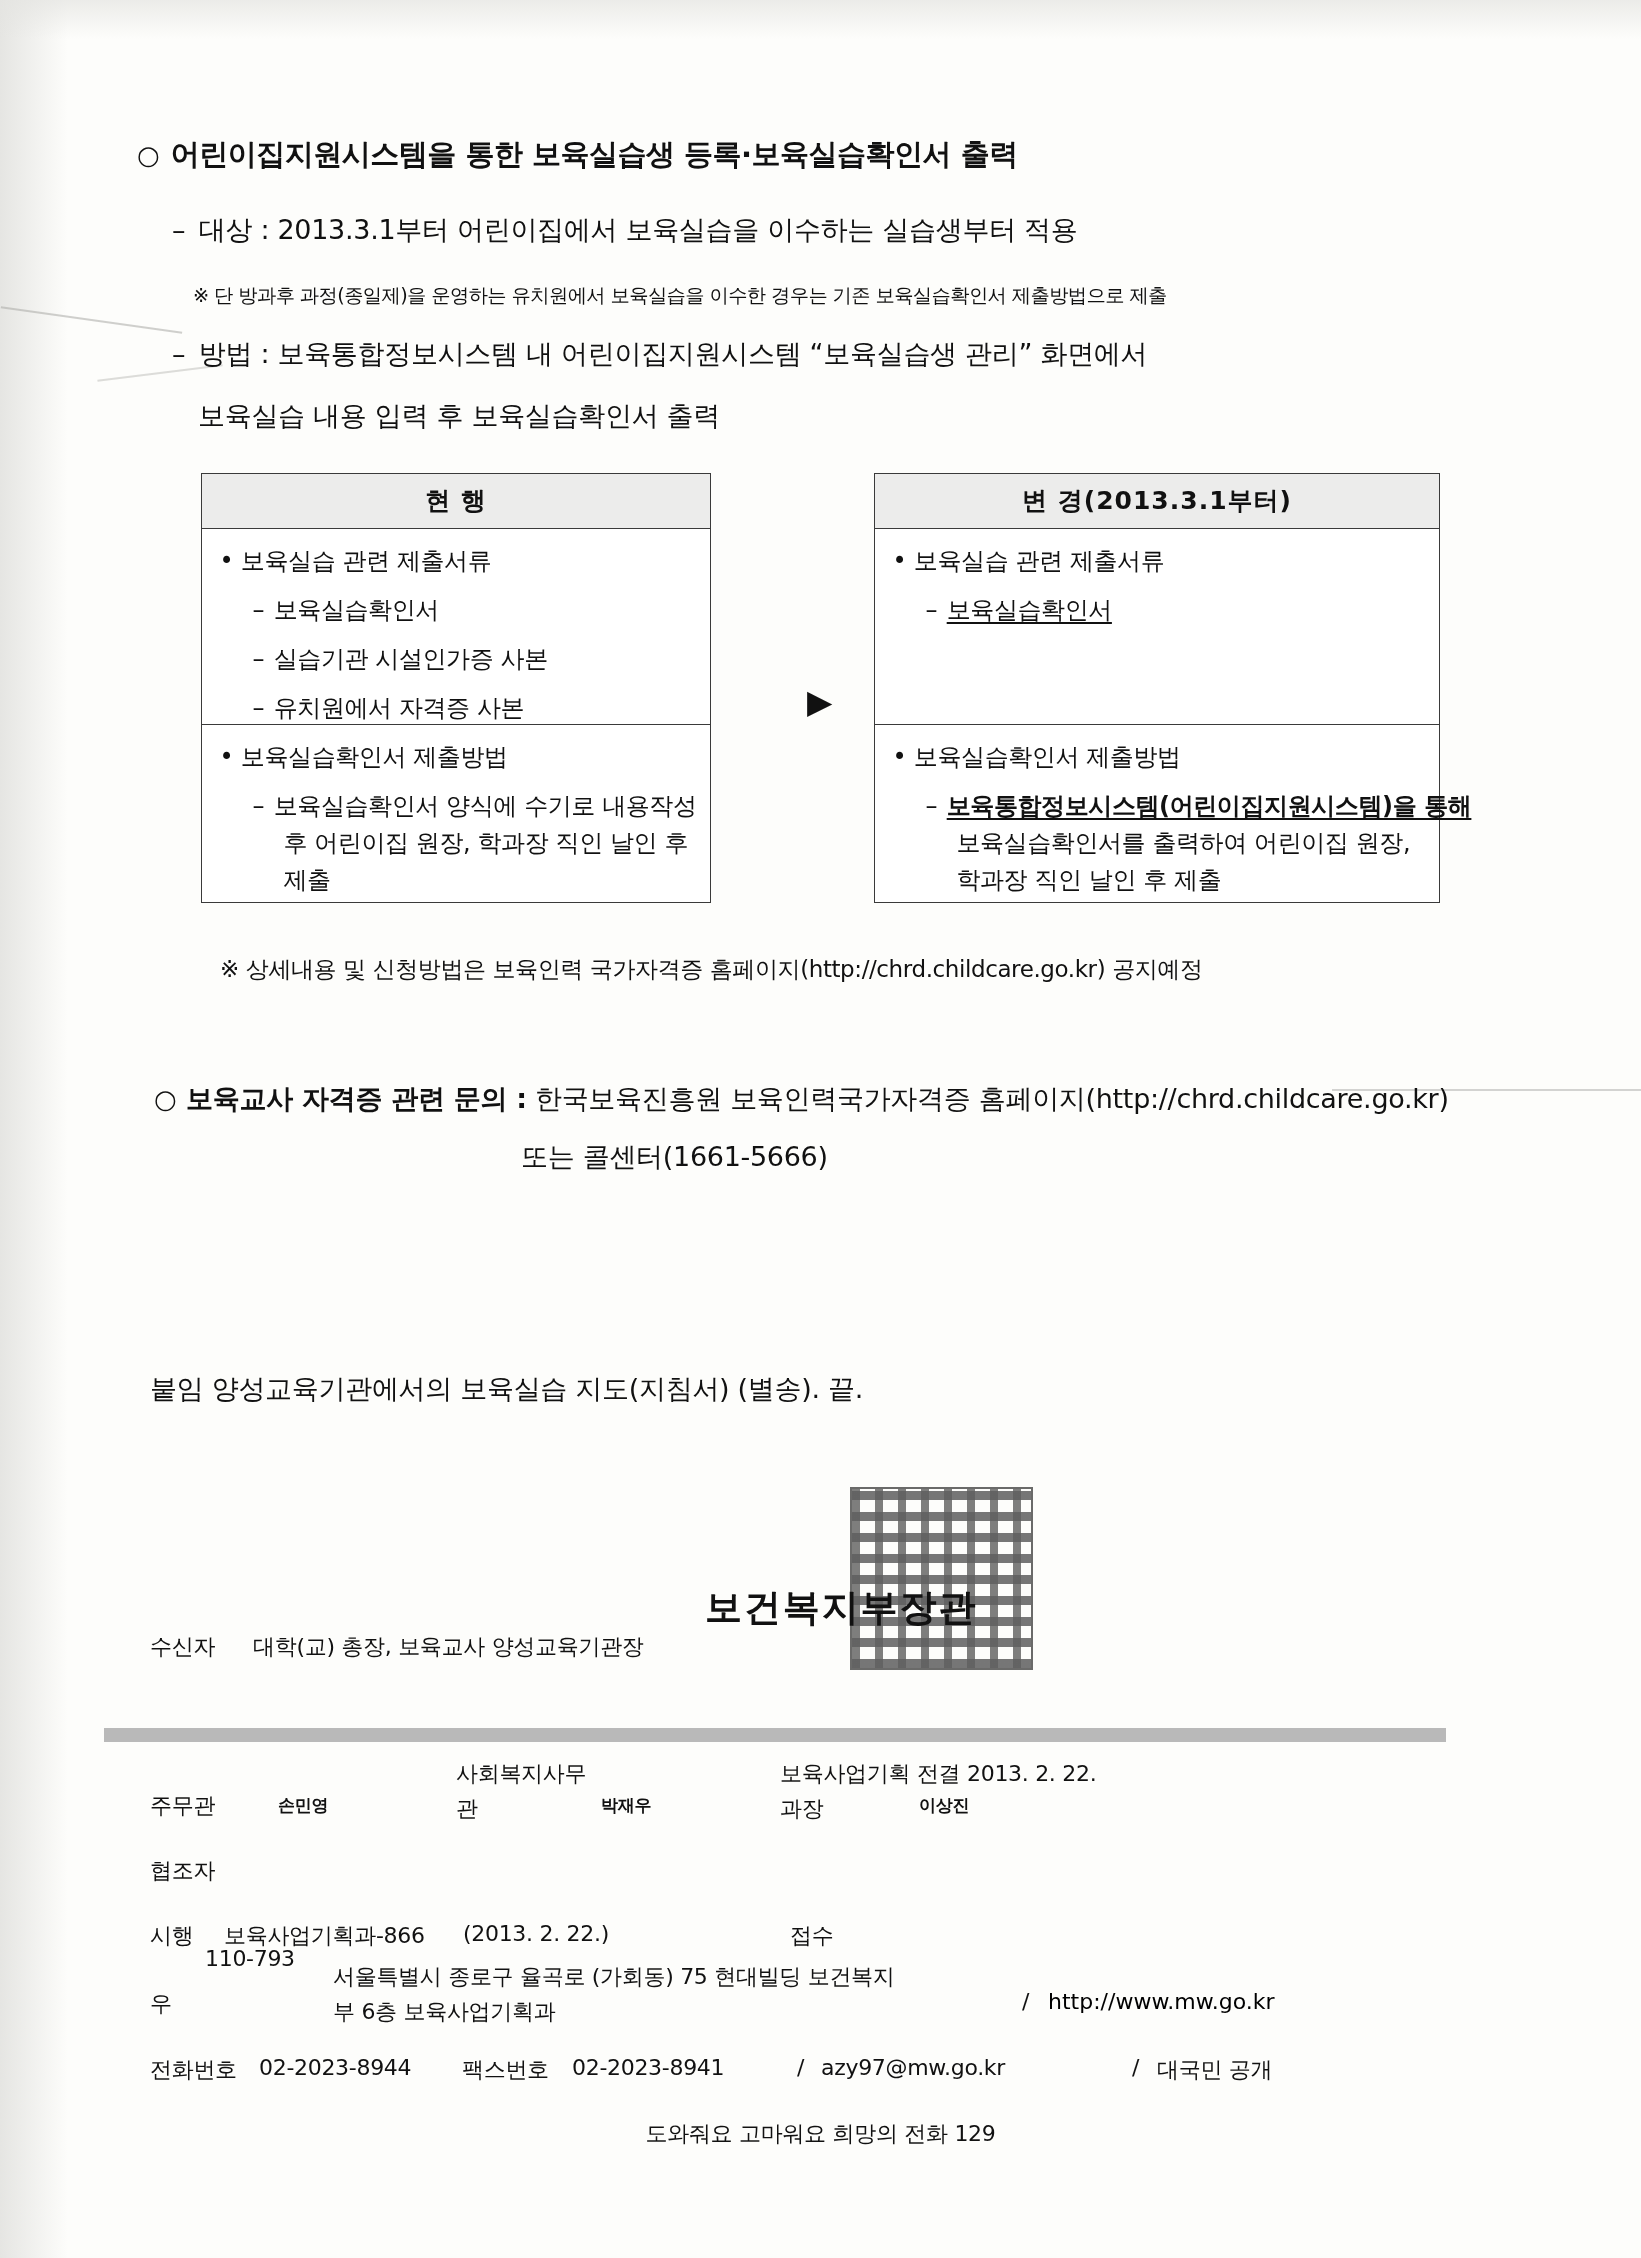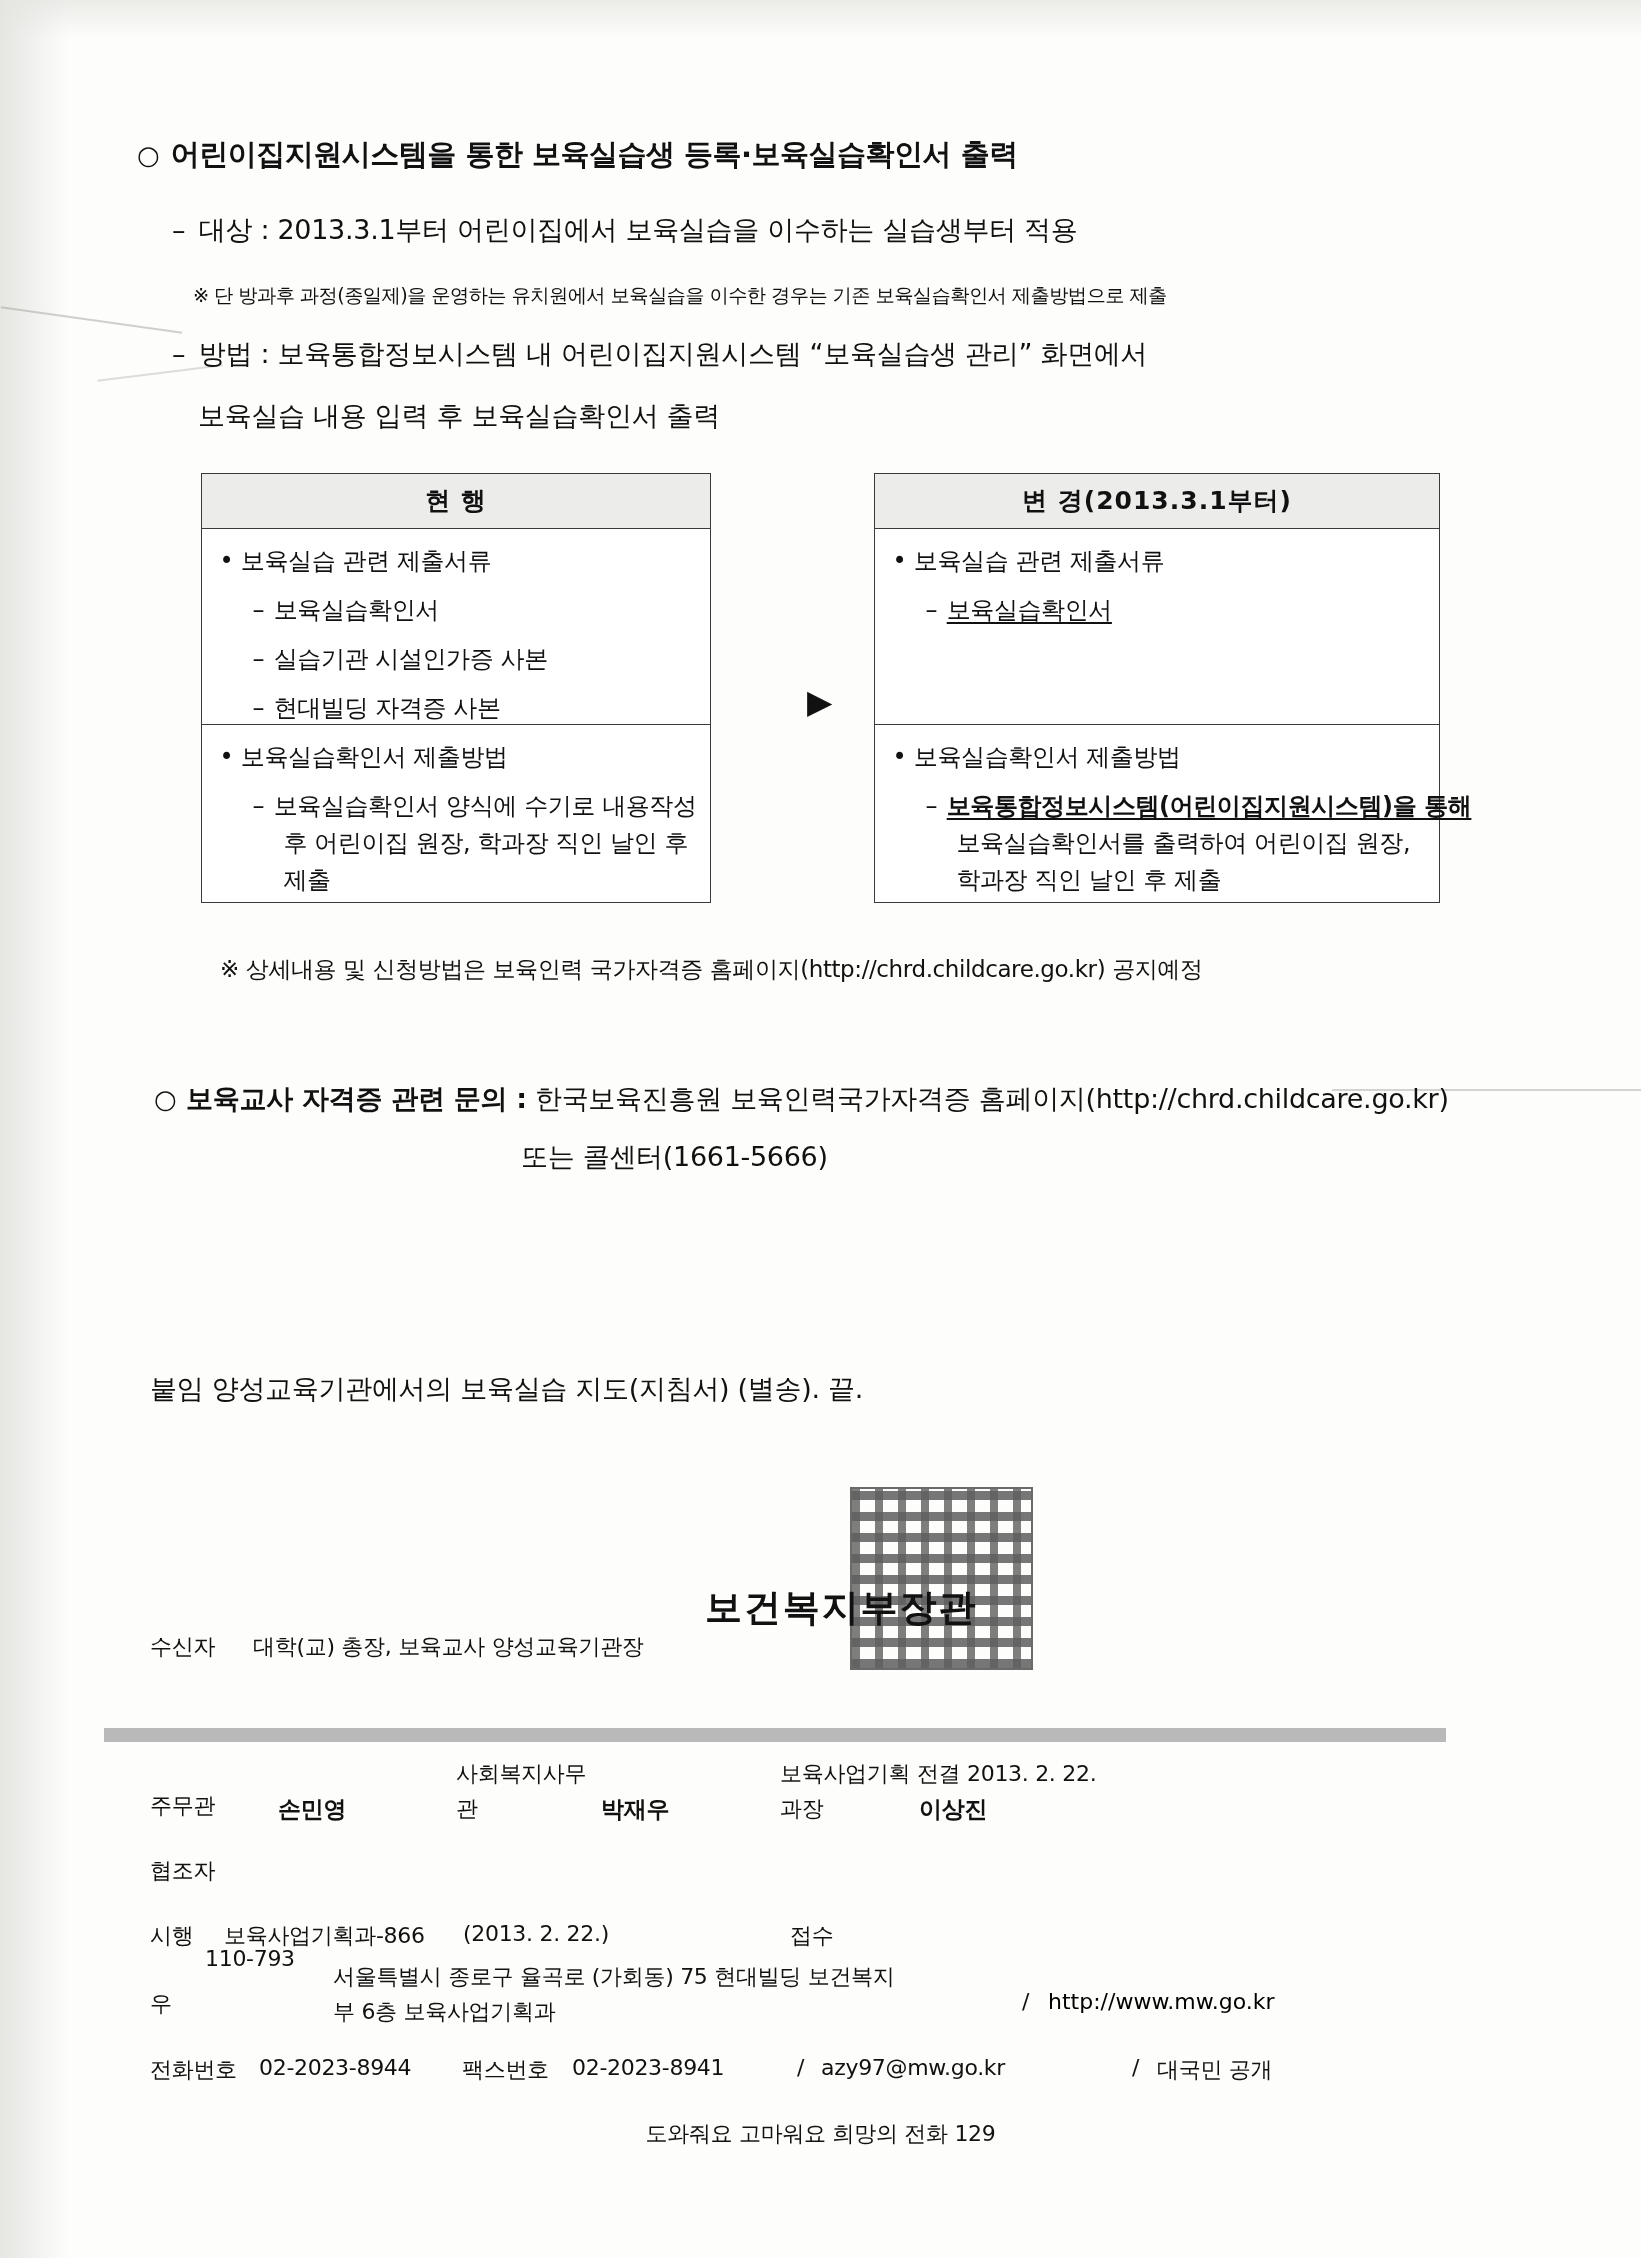--- a/index.html
+++ b/index.html
@@ -183,21 +183,21 @@
     background: #b9b9b9;
   }
   .f-label {
     position: absolute;
     font-size: 22px;
     letter-spacing: -0.3px;
     white-space: nowrap;
   }
   .f-name {
     position: absolute;
-    font-size: 23px;
+    font-size: 17px;
     font-weight: bold;
     letter-spacing: -0.3px;
     white-space: nowrap;
   }
   .f-text {
     position: absolute;
     font-size: 22px;
     letter-spacing: -0.3px;
     white-space: nowrap;
   }
@@ -242,21 +242,21 @@
       <span class="dash">–</span><span>방법 : 보육통합정보시스템 내 어린이집지원시스템 “보육실습생 관리” 화면에서</span>
     </div>
     <div class="line" style="left:198px; top:398px;">보육실습 내용 입력 후 보육실습확인서 출력</div>
 
     <div class="cmp-table" style="left:201px; top:473px; width:510px;">
       <div class="cmp-head">현  행</div>
       <div class="cmp-block" style="height:195px;">
         <div class="cmp-item"><span class="b">•</span><span>보육실습 관련 제출서류</span></div>
         <div class="cmp-sub"><span class="d">–</span><span>보육실습확인서</span></div>
         <div class="cmp-sub"><span class="d">–</span><span>실습기관 시설인가증 사본</span></div>
-        <div class="cmp-sub"><span class="d">–</span><span>현대빌딩 자격증 사본</span></div>
+        <div class="cmp-sub"><span class="d">–</span><span>유치원에서 자격증 사본</span></div>
       </div>
       <div class="cmp-block" style="height:178px;">
         <div class="cmp-item"><span class="b">•</span><span>보육실습확인서 제출방법</span></div>
         <div class="cmp-sub"><span class="d">–</span><span>보육실습확인서 양식에 수기로 내용작성</span></div>
         <div class="cmp-indent2">후 어린이집 원장, 학과장 직인 날인 후</div>
         <div class="cmp-indent2">제출</div>
       </div>
     </div>
 
     <div class="arrow" style="left:807px; top:682px;">▶</div>

